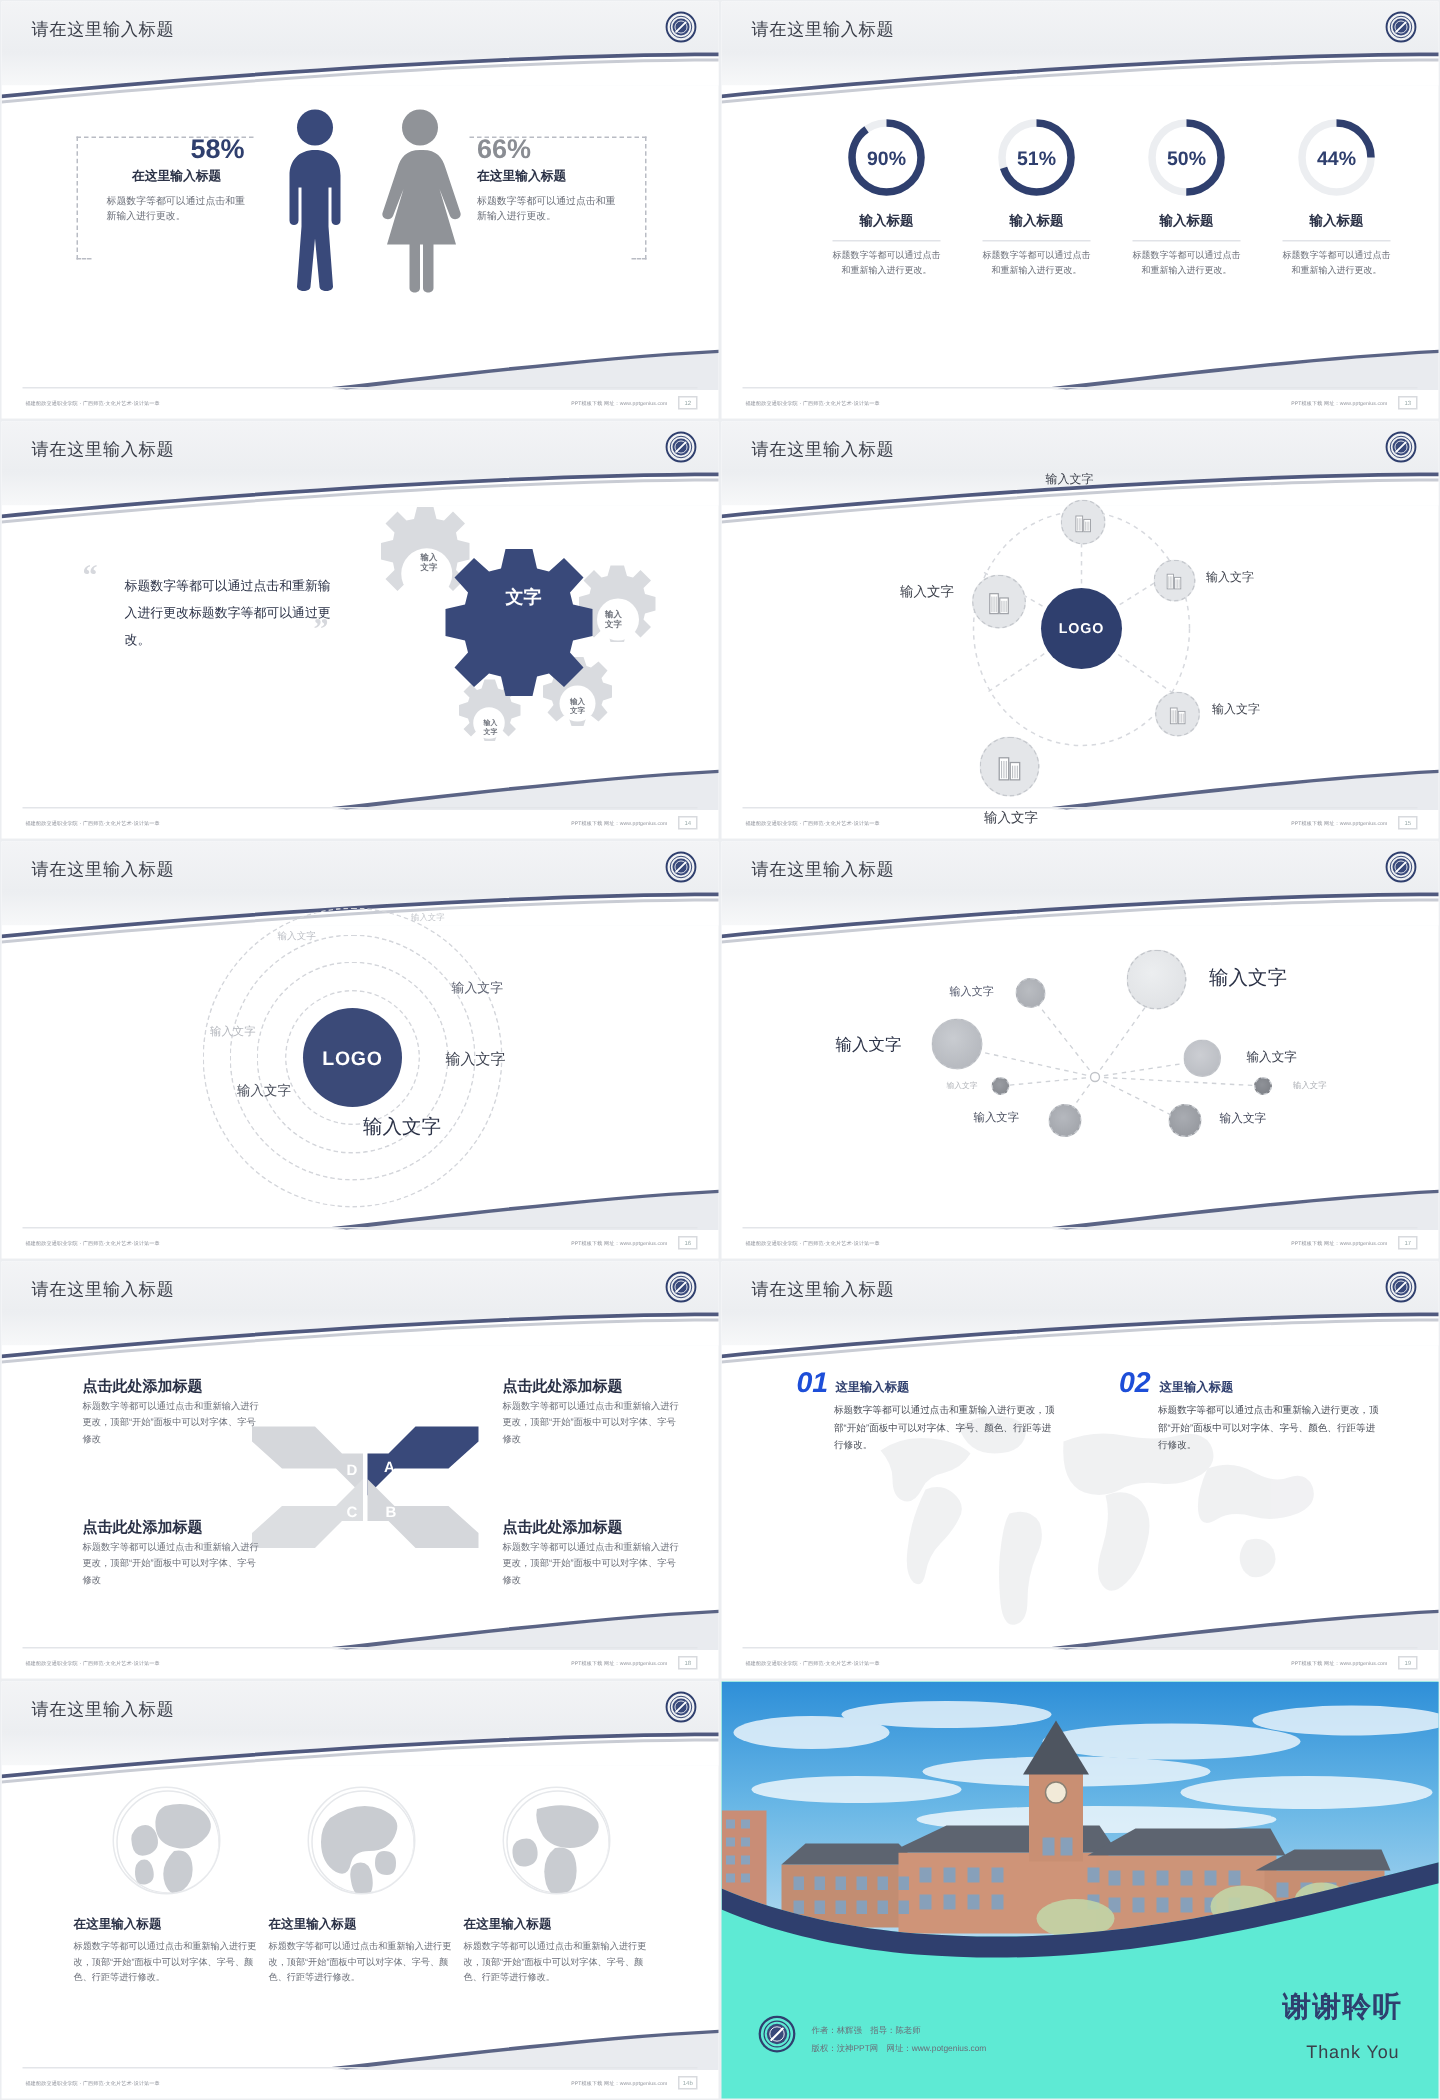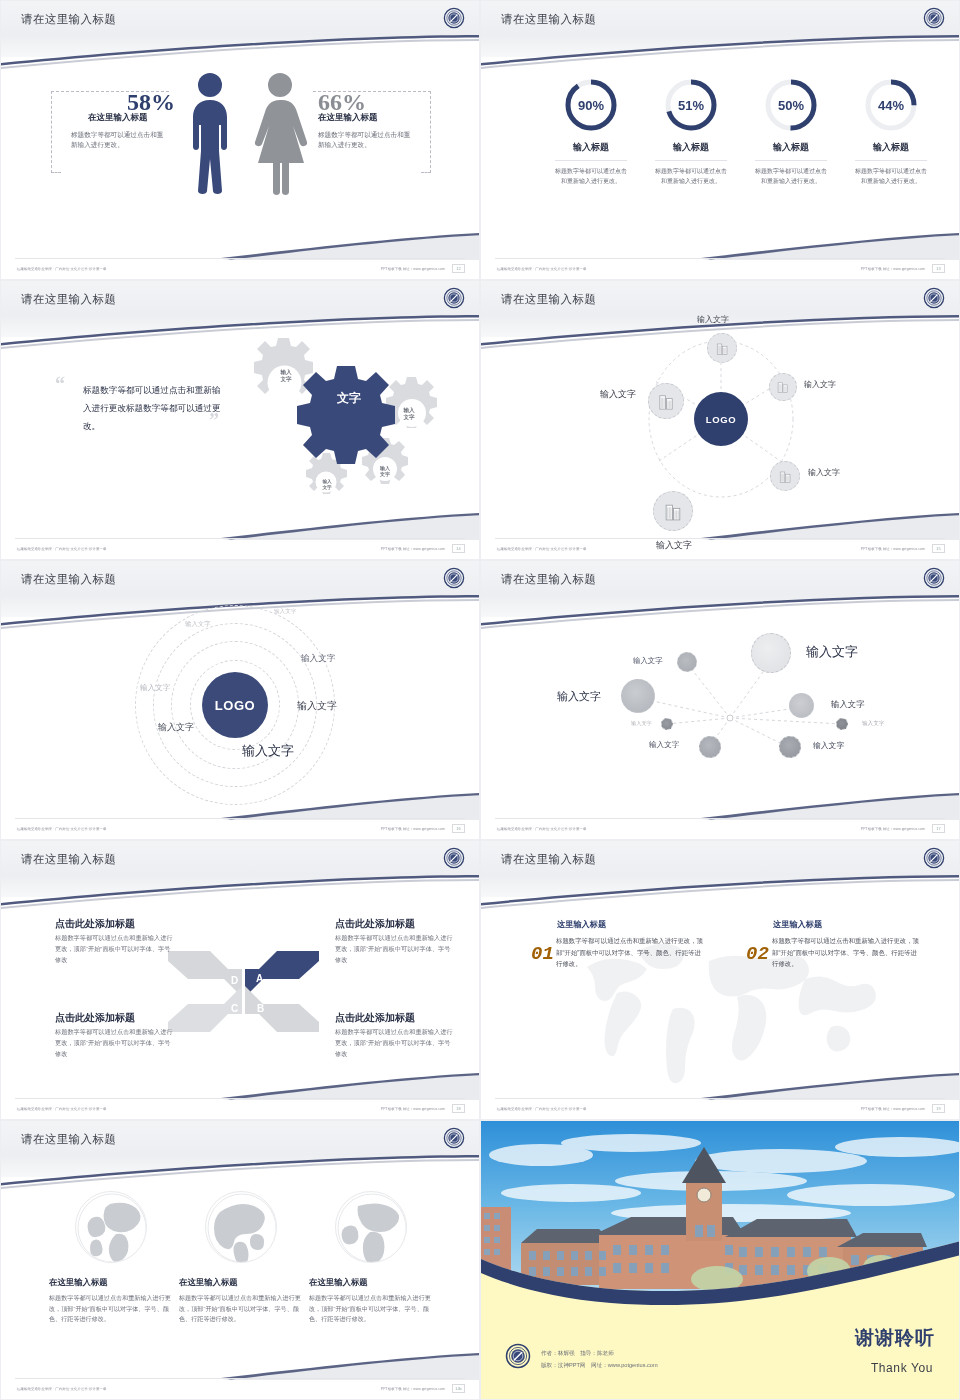--- a/index.html
+++ b/index.html
@@ -53,21 +53,21 @@
   }
   .body-area { position: absolute; left:0; top:58px; width:480px; height:198px; }
 
   
   .s1-dash-l, .s1-dash-r {
     position: absolute; top: 32px; width: 1px; height: 82px;
     border-left: 1px dashed #b9bcc4;
   }
   .s1-dash-l { left: 50px; } .s1-dash-r { right: 50px; }
   .s1-htop, .s1-hbot { position:absolute; height:1px; border-top:1px dashed #b9bcc4; }
-  .s1-pct { position: absolute; font-size: 24px; font-weight: 700; font-family: Liberation Serif, serif; }
+  .s1-pct { position: absolute; font-size: 18px; font-weight: 700; }
   .s1-pct.m { color: #2f3f6e; left: 126px; top: 30px; }
   .s1-pct.f { color: #8a8d93; left: 317px; top: 30px; }
   .s1-sub { position: absolute; font-size: 8.5px; font-weight: 700; color: #2b3247; }
   .s1-desc { position: absolute; font-size: 6.6px; color: #6a6e78; line-height: 1.55; width: 98px; }
   .fig { position: absolute; }
 
   
   .donut-col { position: absolute; top: 18px; width: 100px; text-align: center; }
   .donut-wrap { position: relative; width: 56px; height: 56px; margin: 0 auto; }
   .donut-val {
@@ -108,32 +108,32 @@
   
   .nn-node { position: absolute; border-radius: 50%; border: 1px dashed #c4c7cc; }
   .nn-lab { position: absolute; white-space: nowrap; }
 
   
   .s7-h { position: absolute; font-size: 10px; font-weight: 700; color: #2b3247; white-space: nowrap; }
   .s7-p { position: absolute; width: 118px; font-size: 6.2px; color: #6a6e78; line-height: 1.75; }
   .s7-letter { position: absolute; color: #ffffff; font-size: 10px; font-weight: 700; }
 
   
-  .num-badge { position: absolute; font-size: 19px; font-weight: 700; font-style: italic; color: #a16207; font-family: Liberation Mono, monospace; margin-top: 31px; }
+  .num-badge { position: absolute; font-size: 19px; font-weight: 700; font-style: italic; color: #1d4ed8; font-family: Liberation Sans, sans-serif; }
   .s8-h { position: absolute; font-size: 8.2px; font-weight: 700; color: #2f3f6e; white-space: nowrap; }
   .s8-p { position: absolute; width: 150px; font-size: 6.4px; color: #4a4e58; line-height: 1.8; }
 
   
   .g-col { position: absolute; top: 12px; width: 124px; }
   .g-circle { width: 72px; height: 72px; margin: 0 auto; border-radius: 50%; border: 1px solid #e7e9ec; position: relative; overflow: hidden; }
   .g-h { margin-top: 14px; font-size: 8.4px; font-weight: 700; color: #2b3247; }
   .g-p { margin-top: 5px; font-size: 6.1px; color: #6a6e78; line-height: 1.75; }
 
   
-  .s10 { position: relative; width: 480px; height: 280px; background: #fef9c3; overflow: hidden; border:1px solid #eceef1; }
+  .s10 { position: relative; width: 480px; height: 280px; background: #5eead4; overflow: hidden; border:1px solid #eceef1; }
   .photo-clip { position: absolute; left: 0; top: 0; width: 480px; height: 185px; overflow: hidden; }
   .ty-cn { position: absolute; right: 24px; bottom: 48px; font-size: 19px; font-weight: 700; color: #2f3f6e; letter-spacing: 1px; }
   .ty-en { position: absolute; right: 26px; bottom: 24px; font-size: 12px; color: #3b3f4a; letter-spacing: .6px; }
   .cred { position: absolute; left: 60px; font-size: 5.6px; color: #6a6e78; white-space: nowrap; }
   .cred-badge { position: absolute; left: 24px; bottom: 30px; width: 26px; height: 26px; }
 </style>
 </head>
 <body>
 
 <div class="sheet">

